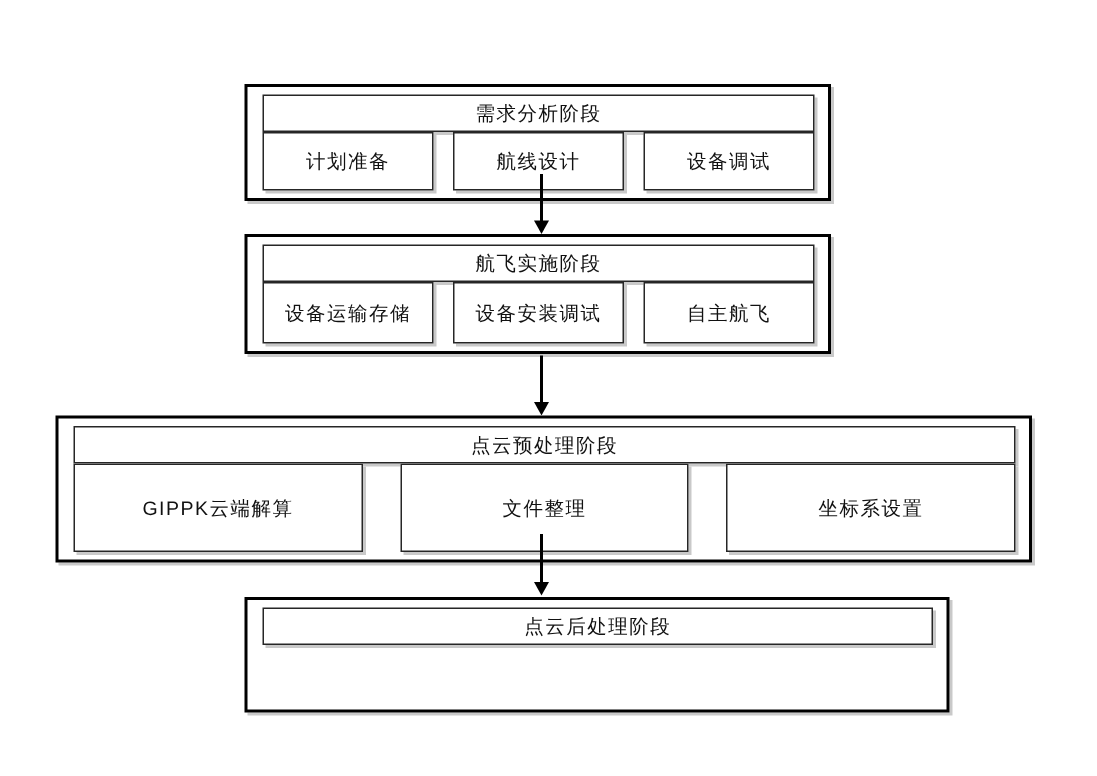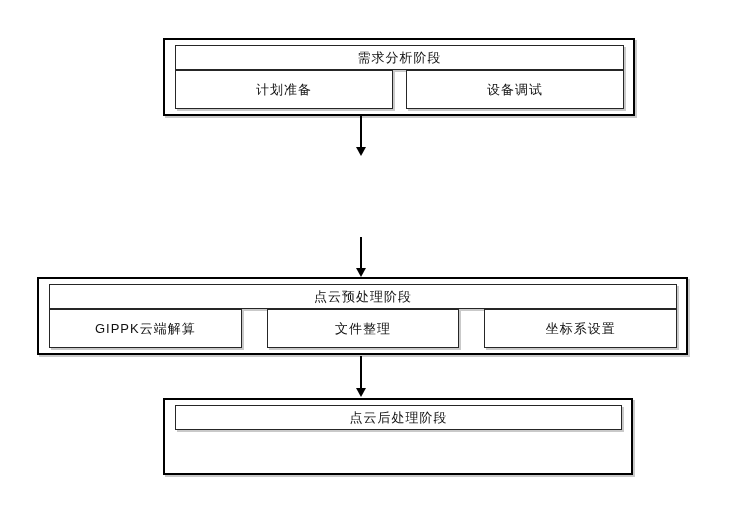--- a/index.html
+++ b/index.html
@@ -19,23 +19,23 @@
   .stage {
     position: absolute;
     box-sizing: border-box;
     border: 2px solid #000000;
     background: #ffffff;
     box-shadow: 2px 2px 0 #c9c9c9;
     display: flex;
     flex-direction: column;
     padding: 5px 9px 5px 10px;
   }
-  .stage-s1 { left: 163px; top: 38px;  width: 472px; height: 78px; }
+  .stage-s1 { left: 163px; top: 56px;  width: 391px; height: 78px; }
   .stage-s2 { left: 163px; top: 156px; width: 391px; height: 80px; }
-  .stage-s3 { left: 37px;  top: 277px; width: 651px; height: 78px; }
+  .stage-s3 { left: 37px;  top: 277px; width: 651px; height: 98px; }
   .stage-s4 { left: 163px; top: 398px; width: 470px; height: 77px; }
   .title-box {
     height: 25px;
     box-sizing: border-box;
     border: 1px solid #262626;
     background: #ffffff;
     box-shadow: 2px 2px 0 #c9c9c9;
     display: flex;
     align-items: center;
     justify-content: center;
@@ -86,26 +86,35 @@
 </style>
 </head>
 <body>
 
 <div class="canvas">
 
   <section class="stage stage-s1">
     <div class="title-box">需求分析阶段</div>
     <div class="steps">
       <div class="step">计划准备</div>
+      <div class="step">航线设计</div>
       <div class="step">设备调试</div>
     </div>
   </section>
 
   <div class="arrow arrow-a1"></div>
 
+  <section class="stage stage-s2">
+    <div class="title-box">航飞实施阶段</div>
+    <div class="steps">
+      <div class="step">设备运输存储</div>
+      <div class="step">设备安装调试</div>
+      <div class="step">自主航飞</div>
+    </div>
+  </section>
 
   <div class="arrow arrow-a2"></div>
 
   <section class="stage stage-s3">
     <div class="title-box">点云预处理阶段</div>
     <div class="steps">
       <div class="step">GIPPK云端解算</div>
       <div class="step">文件整理</div>
       <div class="step">坐标系设置</div>
     </div>

